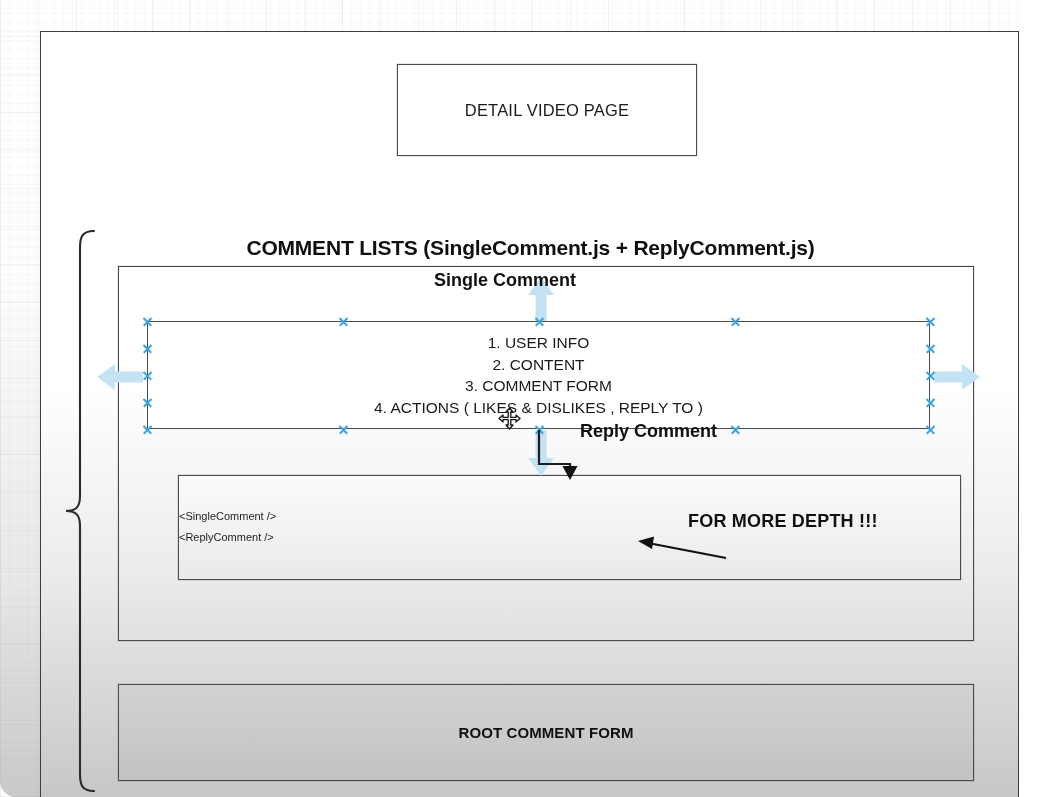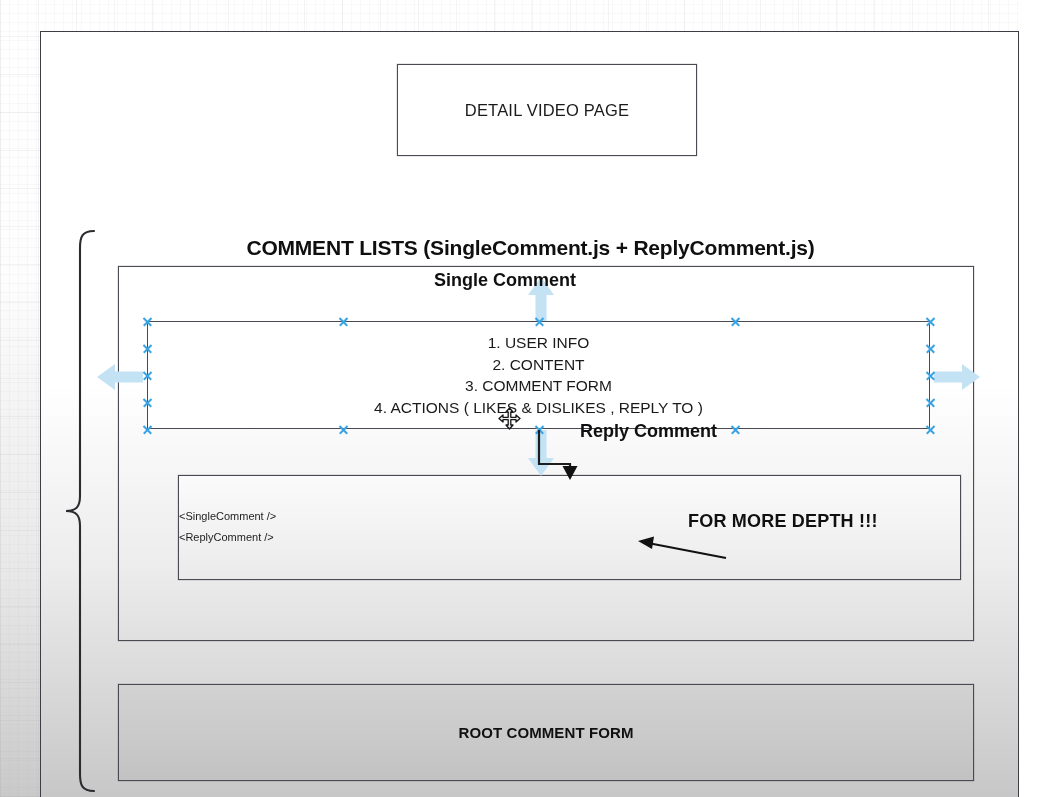--- a/index.html
+++ b/index.html
@@ -9,20 +9,21 @@
     overflow: hidden;
     font-family: "Liberation Sans", sans-serif;
   }
 
   
   #desk {
     position: relative;
     width: 1019px; height: 797px;
     background:
       linear-gradient(180deg,#ffffff 0%,#fdfdfd 35%,#e8e8e8 72%,#c9c9c9 100%);
+    border-radius: 16px;
   }
   #grid {
     position: absolute; inset: 0;
     background-image:
       repeating-linear-gradient(0deg, rgba(150,150,160,.10) 0 1px, transparent 1px 38px),
       repeating-linear-gradient(90deg, rgba(150,150,160,.10) 0 1px, transparent 1px 38px),
       repeating-linear-gradient(0deg, rgba(150,150,160,.055) 0 1px, transparent 1px 9px),
       repeating-linear-gradient(90deg, rgba(150,150,160,.055) 0 1px, transparent 1px 9px);
     pointer-events: none;
   }

